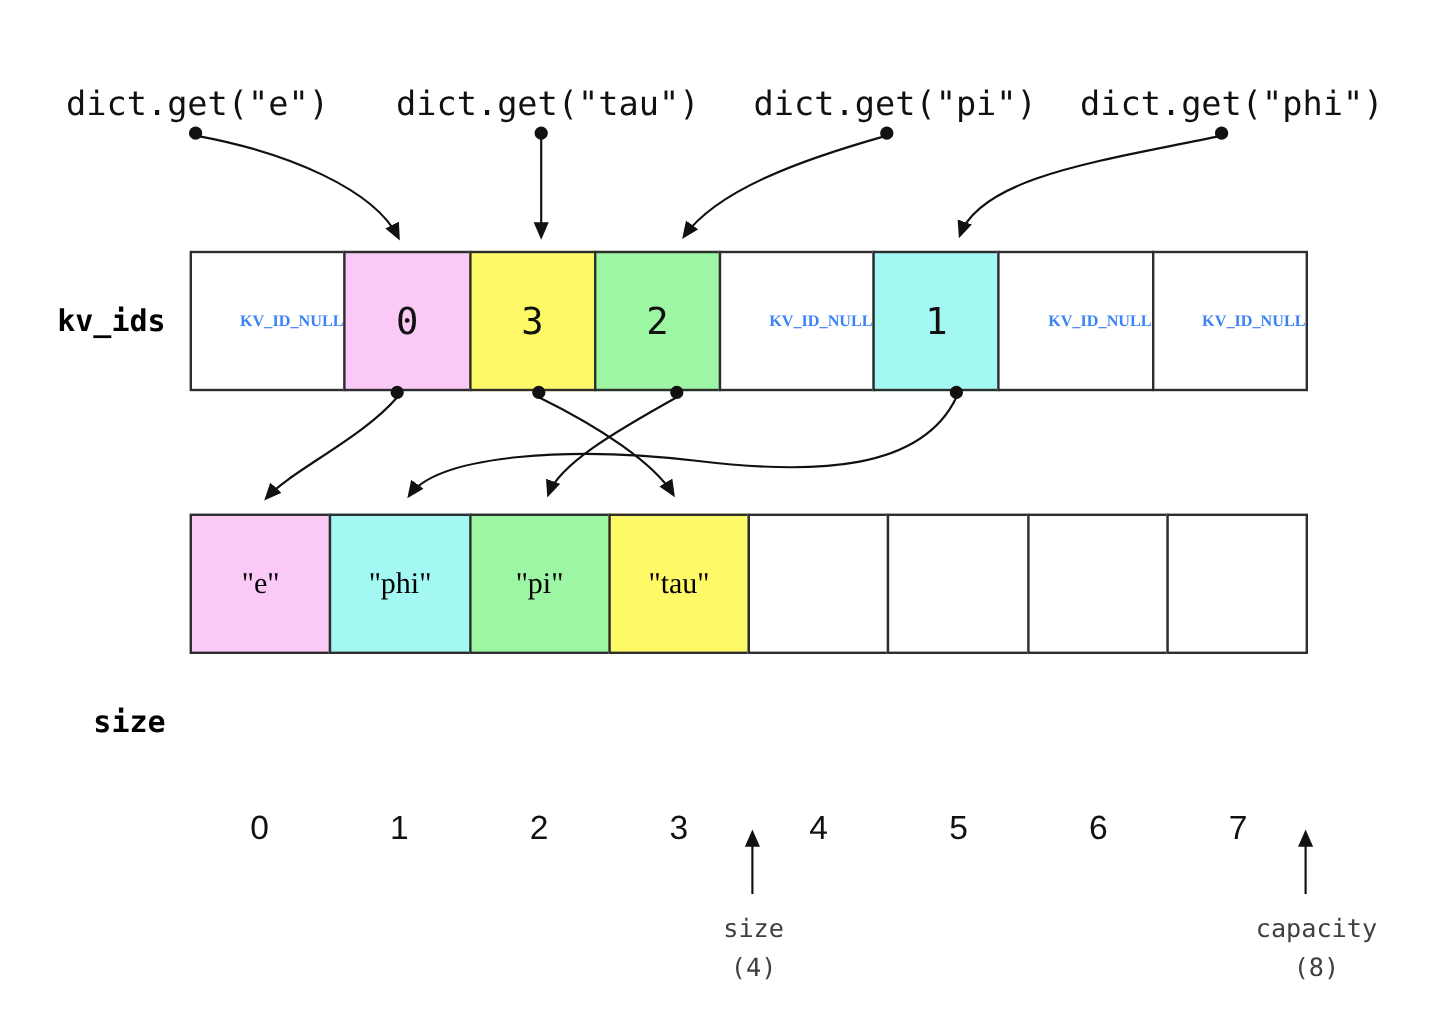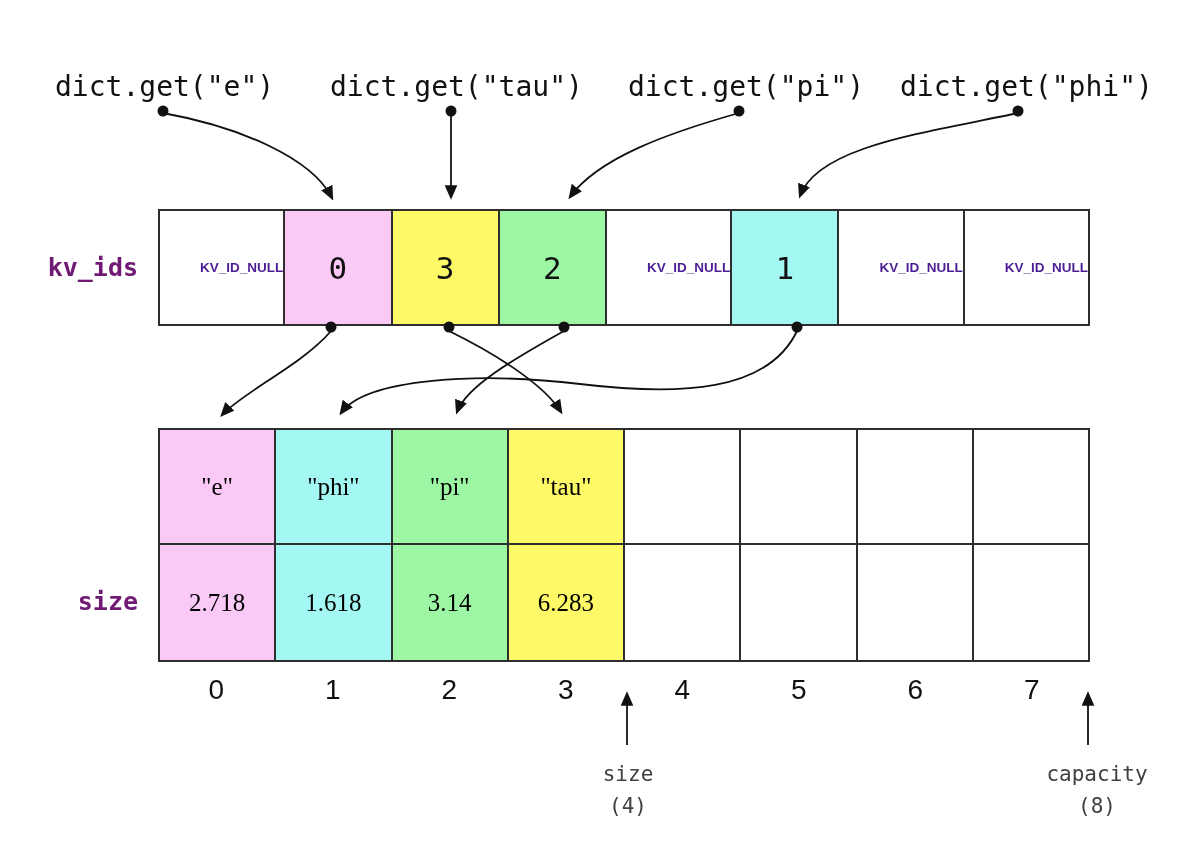--- a/index.html
+++ b/index.html
@@ -7,33 +7,33 @@
     position:relative;width:1200px;height:847px;background:#ffffff;overflow:hidden;
     font-family:"DejaVu Sans Mono", monospace;
   }
   .call-label{
     position:absolute;top:70px;font-size:28px;color:#111;white-space:pre;
     font-family:"DejaVu Sans Mono", monospace;letter-spacing:0px;
   }
   .row-label{
     position:absolute;left:20px;width:118px;height:117px;
     display:flex;align-items:center;justify-content:flex-end;
-    font-weight:bold;font-size:25px;color:#701a75;
+    font-weight:bold;font-size:25px;color:#000000;
     font-family:"DejaVu Sans Mono", monospace;
   }
   .cells{
     position:absolute;left:158px;width:932px;height:117px;display:flex;
   }
   .cell{
     flex:1 1 0;border:2px solid #2e2e2e;margin-left:-2px;background:#fff;
     display:flex;align-items:center;justify-content:center;box-sizing:border-box;
   }
   .cell:first-child{margin-left:0;}
   .null-text{
-    font-family:Liberation Sans, sans-serif;font-weight:bold;font-size:13.5px;color:#4c1d95;
+    font-family:Liberation Serif, serif;font-weight:bold;font-size:13.5px;color:#3b82f6;
     letter-spacing:0px;
     padding-left:40px;
   }
   .id-text{
     font-family:"DejaVu Sans Mono", monospace;font-size:31px;color:#111;
   }
   .serif-text{
     font-family:"Liberation Serif", serif;font-size:25px;color:#000;
   }
   .indices{
@@ -108,46 +108,20 @@
       </div>
     <div class="cell" style="background-color: rgb(255, 255, 255);">
         <span class="serif-text"></span>
       </div>
     <div class="cell" style="background-color: rgb(255, 255, 255);">
         <span class="serif-text"></span>
       </div>
   </div>
 
   <div class="row-label" style="top:543px">size</div>
-  <div class="cells" style="top:543px;height:119px">
-    <div class="cell" style="background-color: rgb(251, 201, 245);">
-        <span class="serif-text">2.718</span>
-      </div>
-    <div class="cell" style="background-color: rgb(164, 248, 244);">
-        <span class="serif-text">1.618</span>
-      </div>
-    <div class="cell" style="background-color: rgb(157, 246, 164);">
-        <span class="serif-text">3.14</span>
-      </div>
-    <div class="cell" style="background-color: rgb(253, 249, 103);">
-        <span class="serif-text">6.283</span>
-      </div>
-    <div class="cell" style="background-color: rgb(255, 255, 255);">
-        <span class="serif-text"></span>
-      </div>
-    <div class="cell" style="background-color: rgb(255, 255, 255);">
-        <span class="serif-text"></span>
-      </div>
-    <div class="cell" style="background-color: rgb(255, 255, 255);">
-        <span class="serif-text"></span>
-      </div>
-    <div class="cell" style="background-color: rgb(255, 255, 255);">
-        <span class="serif-text"></span>
-      </div>
-  </div>
 
   <div class="indices">
     <div class="index-cell">0</div>
     <div class="index-cell">1</div>
     <div class="index-cell">2</div>
     <div class="index-cell">3</div>
     <div class="index-cell">4</div>
     <div class="index-cell">5</div>
     <div class="index-cell">6</div>
     <div class="index-cell">7</div>

